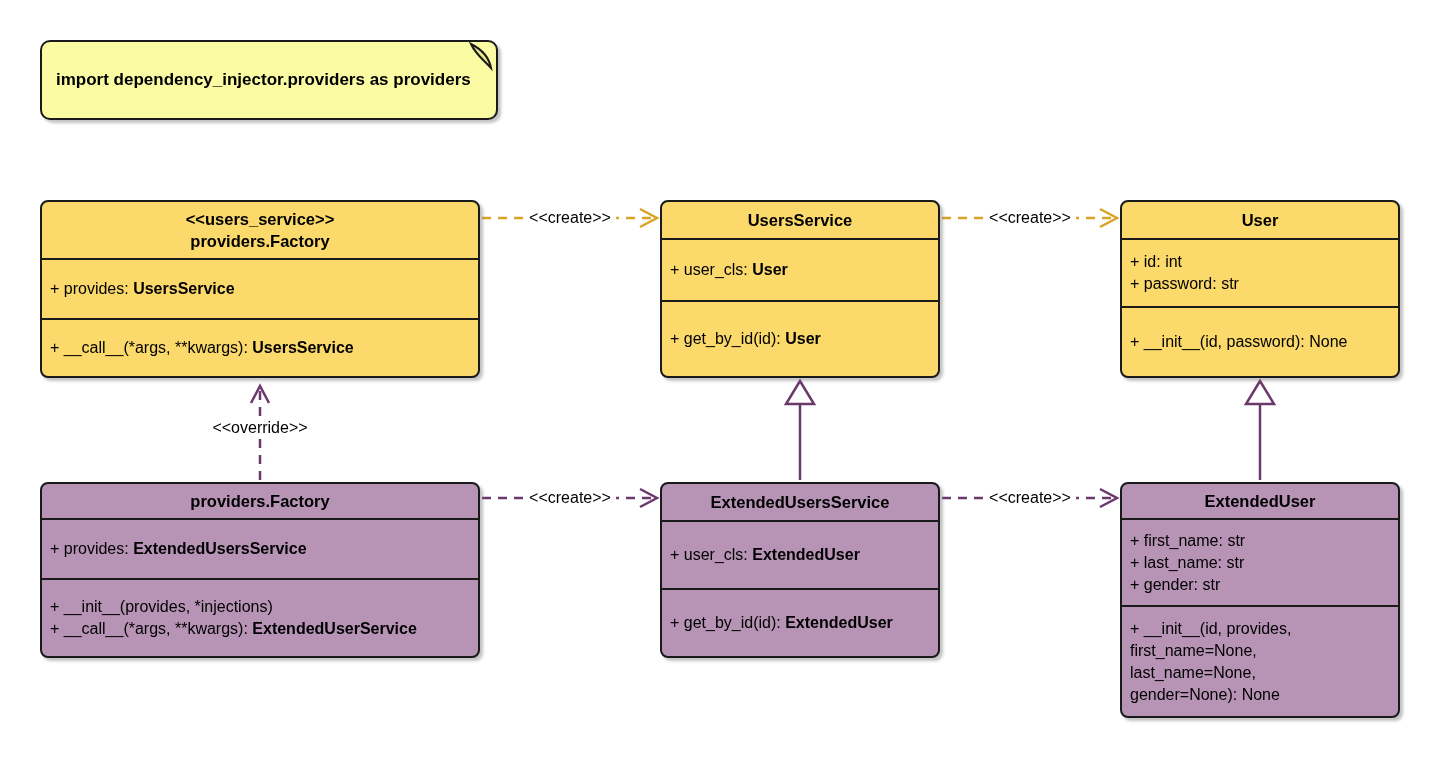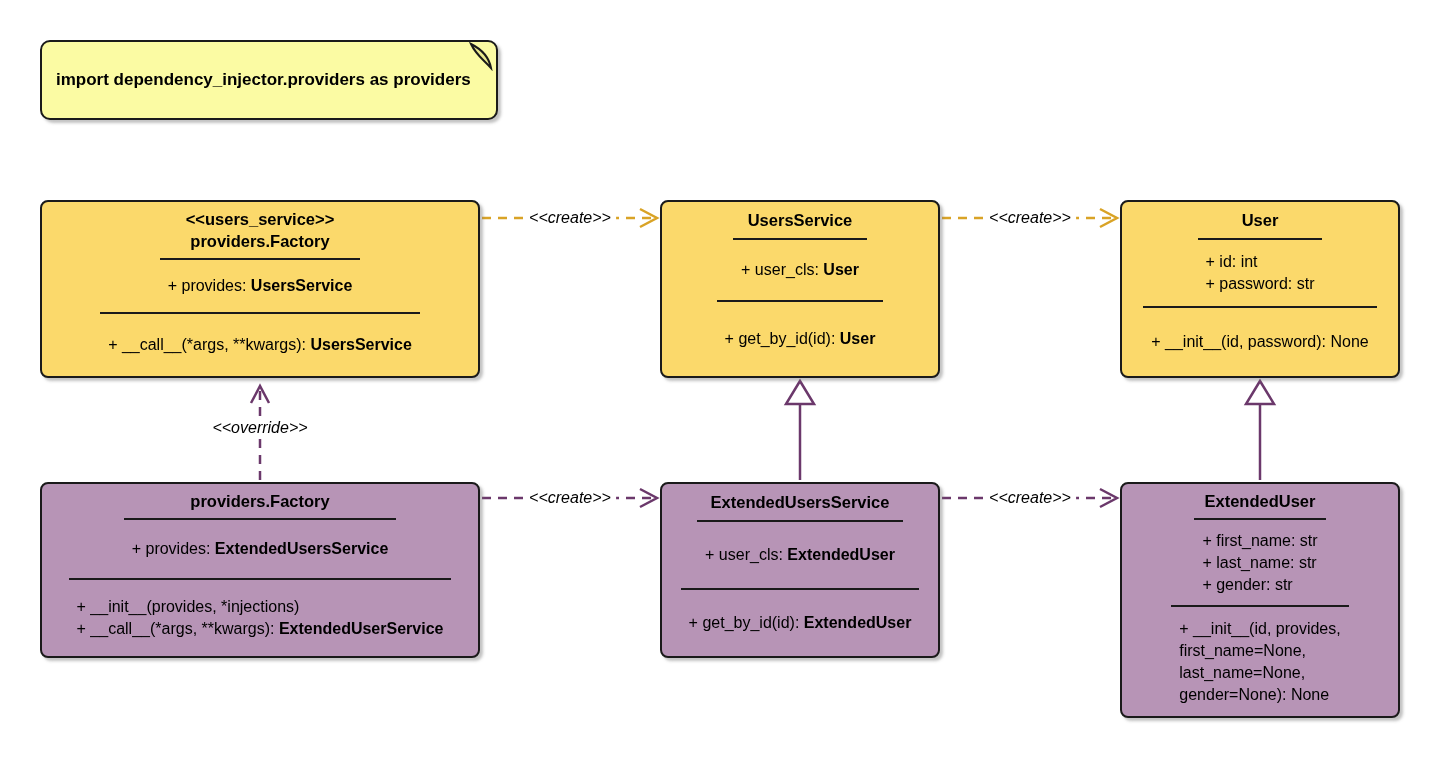--- a/index.html
+++ b/index.html
@@ -17,21 +17,20 @@
     box-shadow:3px 3px 3px rgba(120,120,120,0.45);
   }
   .note-fold{position:absolute;right:-1px;top:-1px;}
   
   .uml-class{
     position:absolute;box-sizing:border-box;
     border:2.5px solid #1a1a1a;border-radius:8px;
     display:flex;flex-direction:column;
     box-shadow:3px 3px 3px rgba(120,120,120,0.45);
     z-index:2;
-    align-items:center;
   }
   .uml-class.yellow{background:#FBD96B;}
   .uml-class.purple{background:#B794B6;}
   .uml-header{
     display:flex;flex-direction:column;justify-content:center;align-items:center;
     font-weight:bold;font-size:16.5px;line-height:22px;box-sizing:border-box;
   }
   .uml-section{
     border-top:2.5px solid #1a1a1a;box-sizing:border-box;
     display:flex;flex-direction:column;justify-content:center;
@@ -40,21 +39,21 @@
   .uml-section .t{font-weight:bold;}
   .member{white-space:nowrap;}
   
   #edges{position:absolute;left:0;top:0;z-index:1;pointer-events:none;}
   .edge-yellow{stroke:#D9A326;stroke-width:2.5;fill:none;}
   .edge-purple{stroke:#6B386B;stroke-width:2.5;fill:none;}
   .dashed{stroke-dasharray:9,7;}
   .tri{fill:#ffffff;stroke:#6B386B;stroke-width:2.5;}
   .edge-label{
     position:absolute;transform:translate(-50%,-50%);
-    background:#ffffff;padding:0 5px;font-size:16px;z-index:3;white-space:nowrap;font-style:italic;
+    background:#ffffff;padding:0 5px;font-size:16px;z-index:3;white-space:nowrap;
   }
 </style>
 </head>
 <body>
 
 <svg id="edges" width="1440" height="760">
 
   <g>
     <path class="edge-yellow dashed" d="M482 218 L652 218"></path>
     <path class="edge-yellow" d="M640 209 L657 218 L640 227"></path>
@@ -102,21 +101,21 @@
     <path d="M4 3 C14 8, 22 16, 24 27 C17 19, 9 14, 4 3 Z" fill="#e9e98e" stroke="#1a1a1a" stroke-width="2"></path>
   </svg>
   <span>import dependency_injector.providers as providers</span>
 </div>
 
 <div class="uml-class yellow" style="left:40px;top:200px;width:440px;height:178px">
   <div class="uml-header" style="height:56px">
     <div>&lt;&lt;users_service&gt;&gt;</div>
     <div>providers.Factory</div>
   </div>
-  <div class="uml-section" style="height:54px">
+  <div class="uml-section" style="height:60px">
     <div class="member"><span>+ provides: </span><span class="t">UsersService</span></div>
   </div>
   <div class="uml-section" style="flex:1">
     <div class="member"><span>+ __call__(*args, **kwargs): </span><span class="t">UsersService</span></div>
   </div>
 </div>
 
 <div class="uml-class yellow" style="left:660px;top:200px;width:280px;height:178px">
   <div class="uml-header" style="height:36px">
     <div>UsersService</div>

